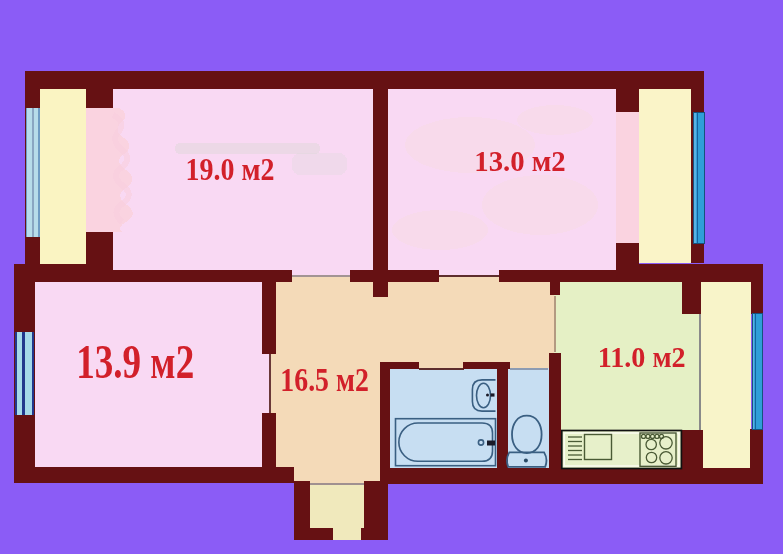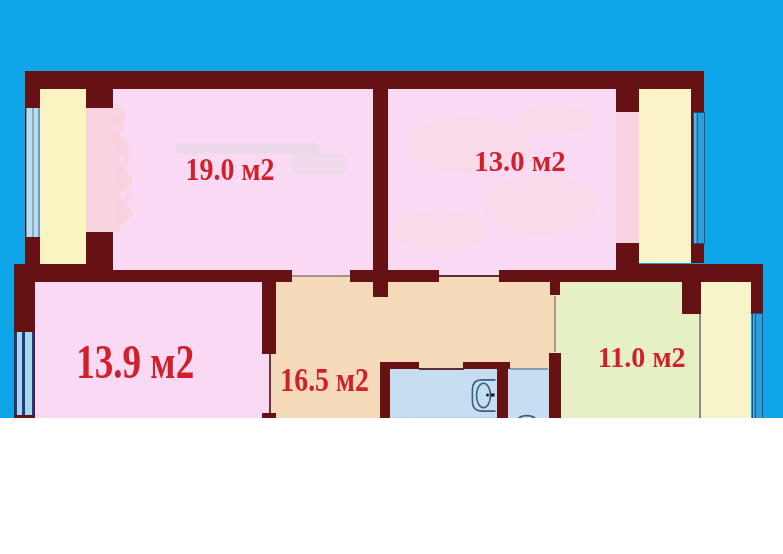--- a/index.html
+++ b/index.html
@@ -1,16 +1,16 @@
 <!DOCTYPE html>
 <html><head>
 <meta charset="utf-8">
 <style>
   html,body{margin:0;padding:0;background:#ffffff;}
-  #plan{position:relative;width:783px;height:418px;background:#0ea5e9;overflow:hidden;}
+  #plan{position:relative;width:783px;height:554px;background:#8b5cf6;overflow:hidden;}
   svg{display:block;}
   .lbl{font-family:"Liberation Serif",serif;font-weight:bold;fill:#d2202a;}
 </style>
 </head>
 <body>
 <div id="plan">
 <svg width="783" height="554" viewBox="0 0 783 554" xmlns="http://www.w3.org/2000/svg">
 <g shape-rendering="crispEdges">
 
 <rect x="40" y="89" width="46" height="175" fill="#faf4c2"></rect>

